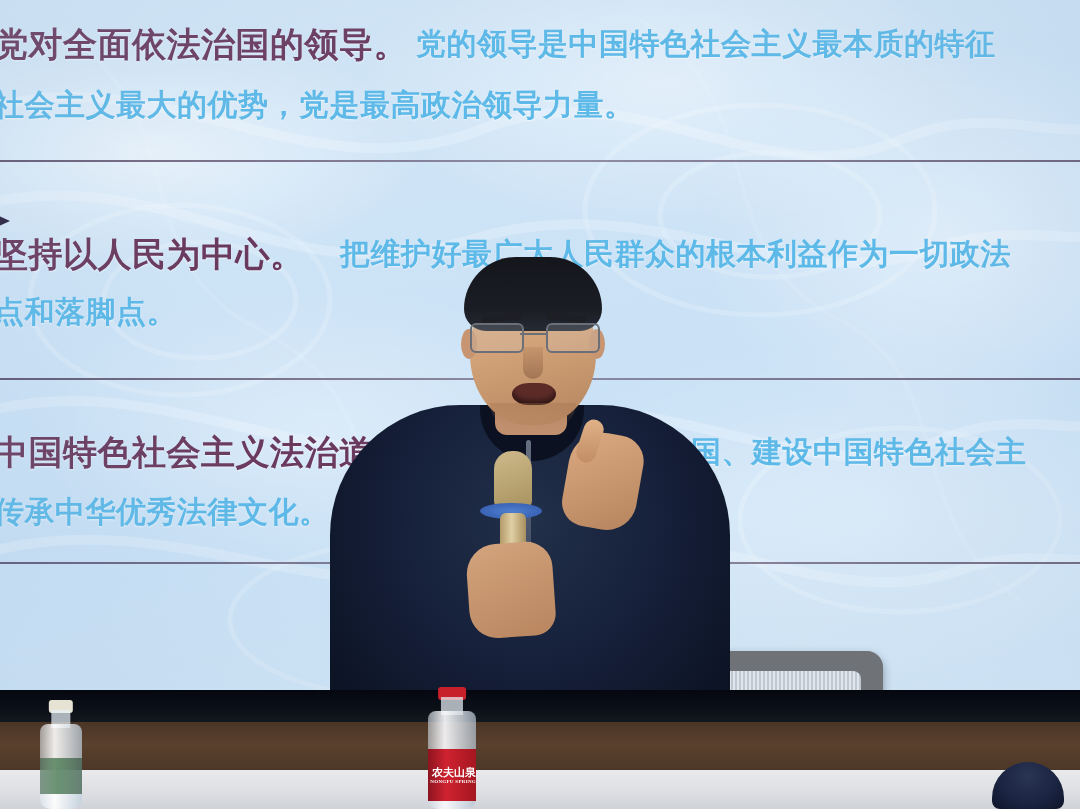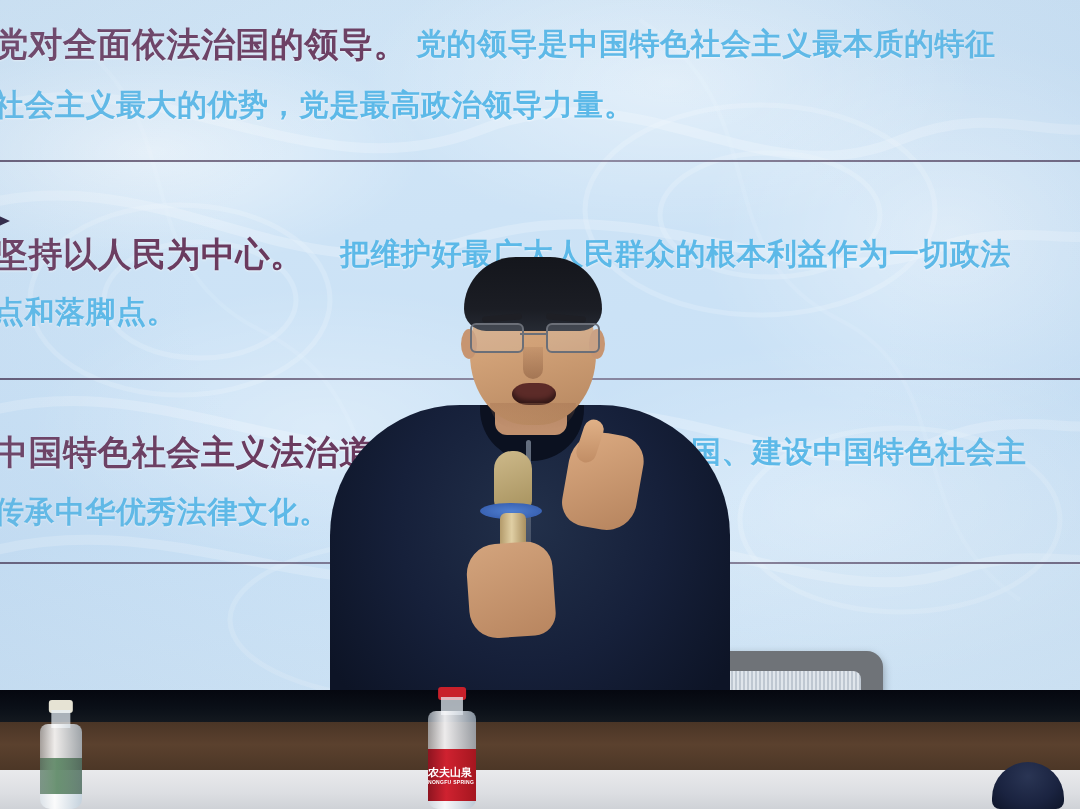--- a/index.html
+++ b/index.html
@@ -131,21 +131,21 @@
 
   .bottleL{left:40px;top:700px;width:42px;height:109px;}
   .bottleL .b-body{height:85px;background:linear-gradient(90deg,rgba(225,235,243,.55),rgba(255,255,255,.9) 35%,rgba(190,208,222,.7));}
   .bottleL .b-cap{background:#e6e3d4;}
   .bottleL .b-label{top:58px;height:36px;background:linear-gradient(90deg,rgba(40,80,50,.55),rgba(70,120,80,.8) 40%,rgba(35,70,45,.6));}
 
   .bottleR{left:428px;top:687px;width:48px;height:122px;}
   .bottleR .b-body{height:98px;background:linear-gradient(90deg,rgba(205,215,225,.6),rgba(250,250,252,.92) 35%,rgba(180,195,210,.7));}
   .bottleR .b-cap{background:#c8202a;}
   .bottleR .b-label{top:62px;height:52px;background:linear-gradient(90deg,#8e1420,#cf2230 38%,#a5161f);}
-  .b-text{position:absolute;left:0;width:100%;text-align:left;color:#fff;font-weight:700;}
+  .b-text{position:absolute;left:0;width:100%;text-align:right;color:#fff;font-weight:700;font-family:Liberation Serif, serif;}
   .b-t1{top:16px;font-size:11px;}
   .b-t2{top:30px;font-size:5px;letter-spacing:.3px;}
 
   .bag{position:absolute;left:992px;top:762px;width:72px;height:47px;
     background:radial-gradient(ellipse at 50% 30%, #2a3554 0%, #1a2340 60%, #0e1529 100%);
     border-radius:36px 36px 8px 8px;}
 
   .darktop{position:absolute;left:0;top:690px;width:1080px;height:10px;background:#04060c;}
 </style>
 </head>

